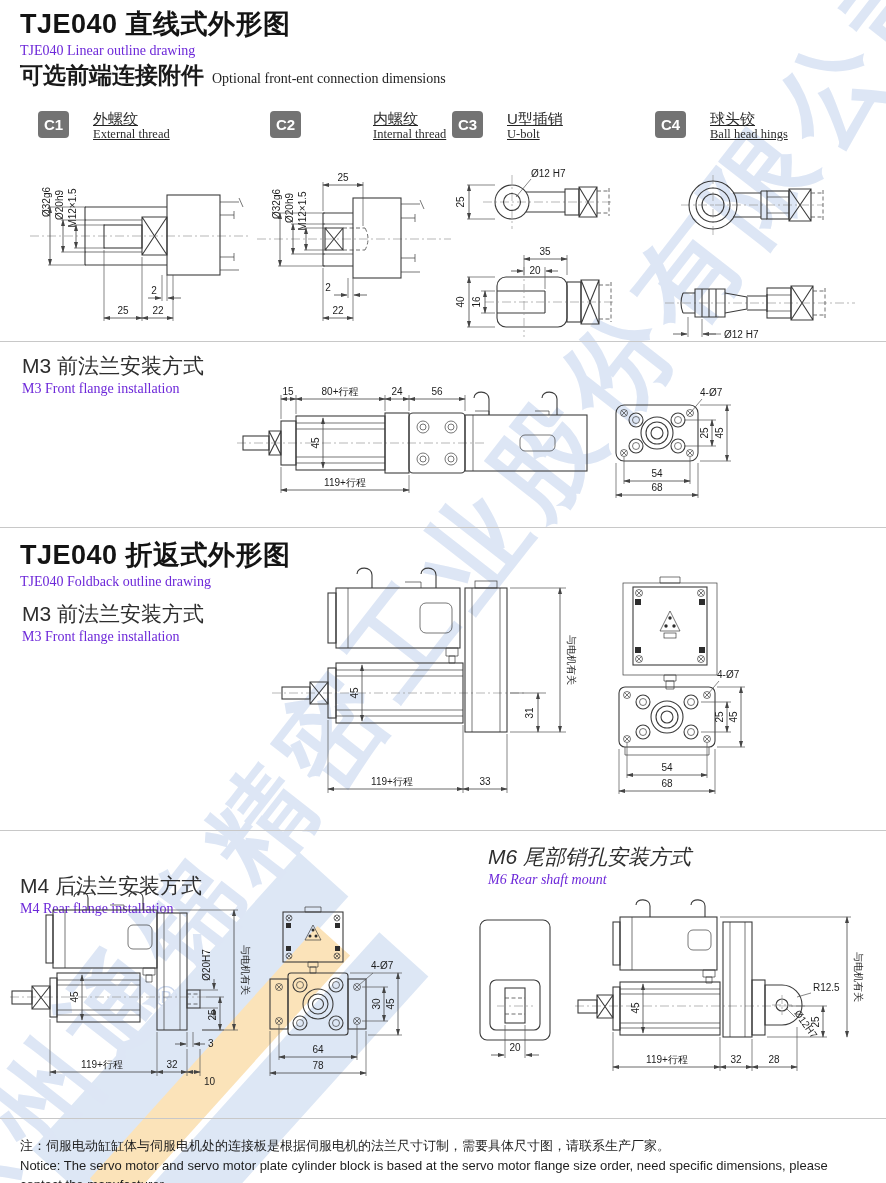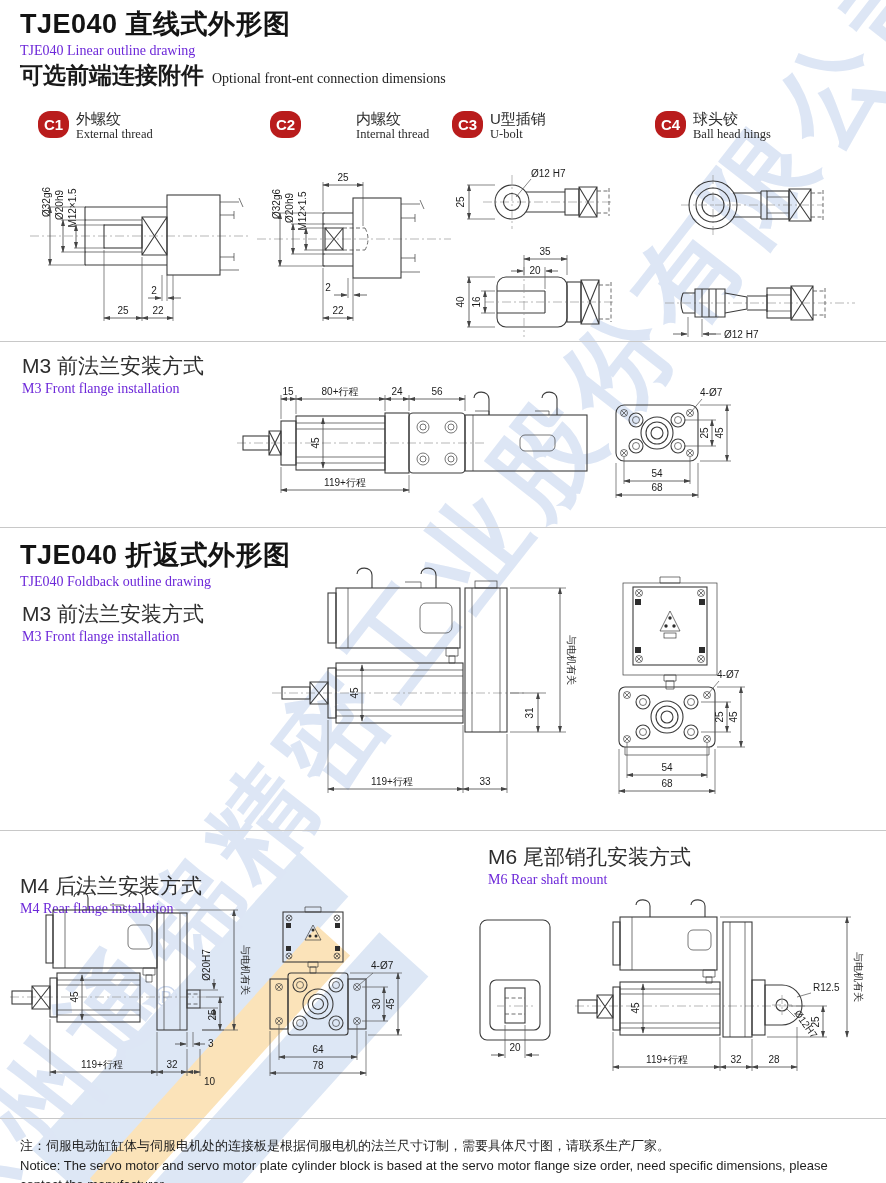--- a/index.html
+++ b/index.html
@@ -18,23 +18,23 @@
      width:340px;height:44px;left:30px;top:205px;}
   .wm-reg{position:absolute;left:135px;top:140px;font-size:30px;color:#ccd8ee;}
   
   .abs{position:absolute;z-index:1;}
   .h1{font-size:27px;font-weight:bold;color:#141414;letter-spacing:0.5px;}
   .sub{font-family:"Liberation Serif",serif;font-size:14px;color:#6d28d9;margin-top:1px;}
   .h2{font-size:23px;font-weight:bold;color:#1a1a1a;}
   .h2en{font-family:"Liberation Serif",serif;font-size:14px;font-weight:normal;color:#222;margin-left:8px;}
   .h3{font-size:21px;font-weight:normal;color:#2e2e2e;}
   .att{display:flex;align-items:flex-start;}
-  .badge{width:31px;height:27px;background:#b91c1c;border-radius:12px;color:#fff;
+  .badge{width:31px;height:27px;background:#737373;border-radius:4px;color:#fff;
      font-weight:bold;font-size:15px;display:flex;align-items:center;justify-content:center;flex:none;}
-  .attname{margin-left:7px;line-height:1.05;}
+  .attname{margin-left:24px;line-height:1.05;text-decoration:underline;}
   .attzh{font-size:15px;color:#2b2b2b;}
   .atten{font-family:"Liberation Serif",serif;font-size:12.5px;color:#2b2b2b;margin-top:1px;}
   .hr{position:absolute;left:0;width:886px;height:1px;background:#c8c8c8;z-index:1;}
   .footer{line-height:1.5;}
   .fzh{font-size:13px;color:#1e1e1e;}
   .fen{font-size:13px;color:#1e1e1e;}
   
   svg.drw{position:absolute;z-index:1;overflow:visible;}
   .o{fill:none;stroke:#3c3c3c;stroke-width:1.1;}
   .t{fill:none;stroke:#3c3c3c;stroke-width:0.7;}
@@ -452,21 +452,21 @@
     <line class="d" x1="14" y1="216" x2="110" y2="216"></line>
     <text class="dm" x="62" y="212">68</text>
   </svg>
 
   <div class="hr" style="top:830px;"></div>
 
   <div class="abs" style="left:20px;top:872px;">
     <div class="h3">M4 后法兰安装方式</div>
     <div class="sub">M4 Rear flange installation</div>
   </div>
-  <div class="abs" style="left:488px;top:843px;">
+  <div class="abs" style="left:488px;top:843px;font-style:italic;">
     <div class="h3">M6 尾部销孔安装方式</div>
     <div class="sub">M6 Rear shaft mount</div>
   </div>
 
   <svg class="drw" style="left:10px;top:895px" width="250" height="195" viewBox="0 0 250 195">
     <line class="c" x1="0" y1="102" x2="196" y2="102"></line>
     <rect class="o" x="36" y="20" width="7" height="48"></rect>
     <rect class="o" x="43" y="15" width="104" height="58"></rect>
     <line class="t" x1="55" y1="15" x2="55" y2="73"></line>
     <rect class="t" x="118" y="30" width="24" height="24" rx="5"></rect>

